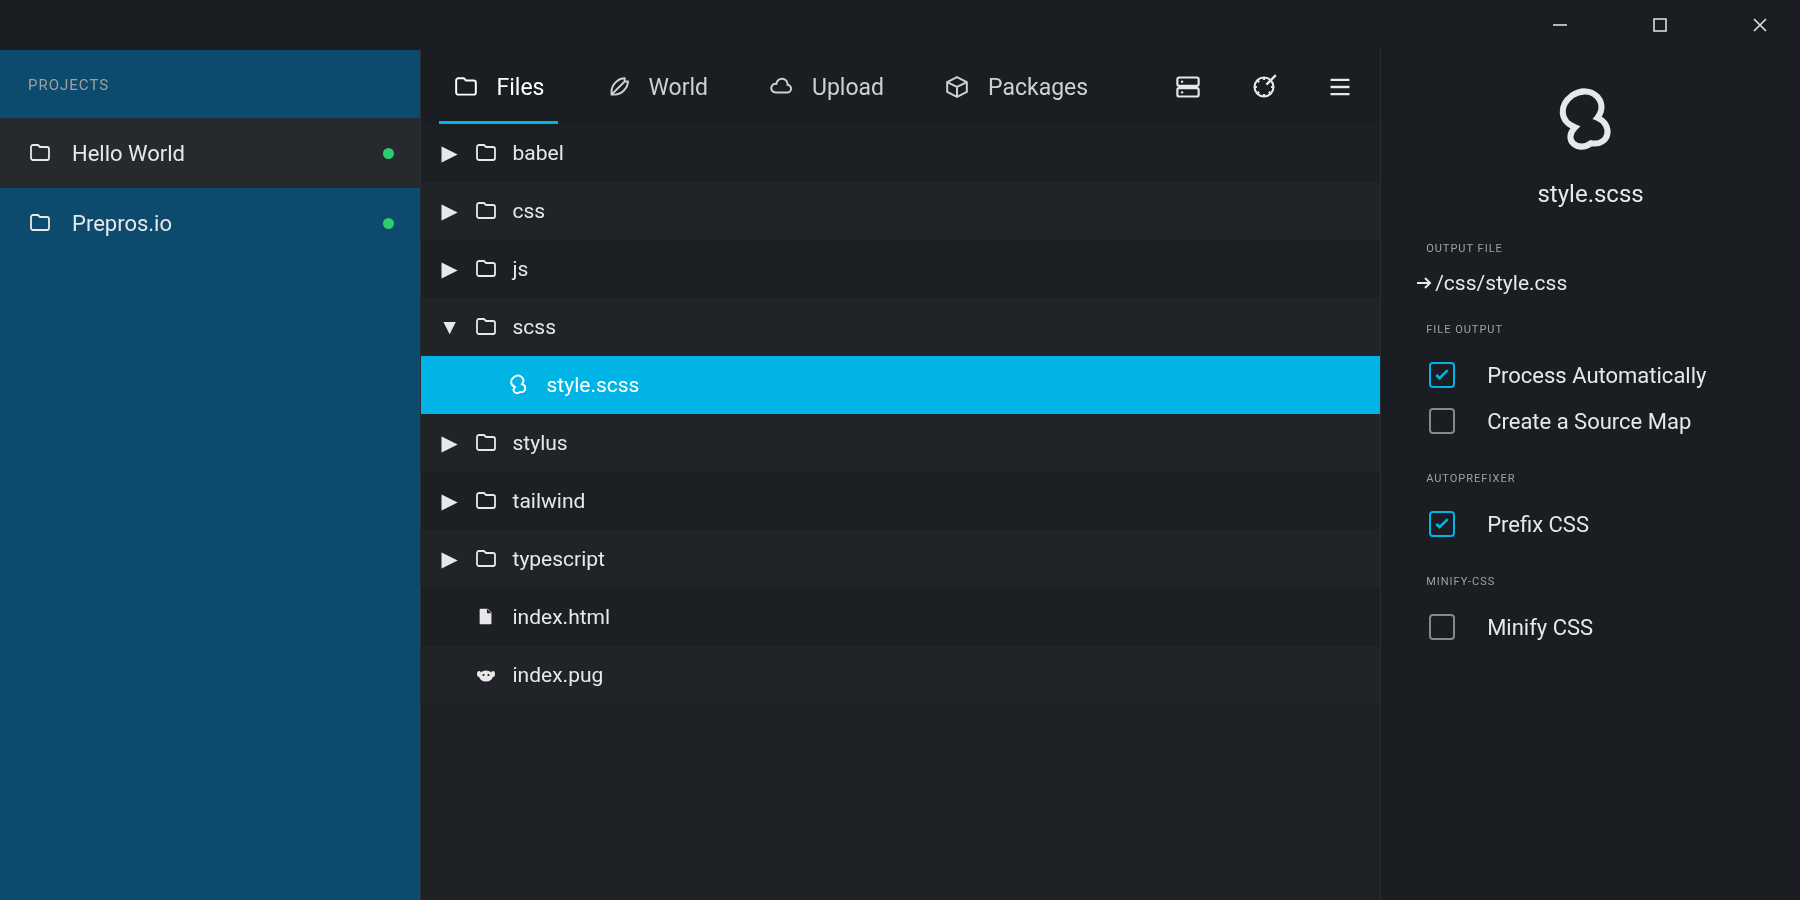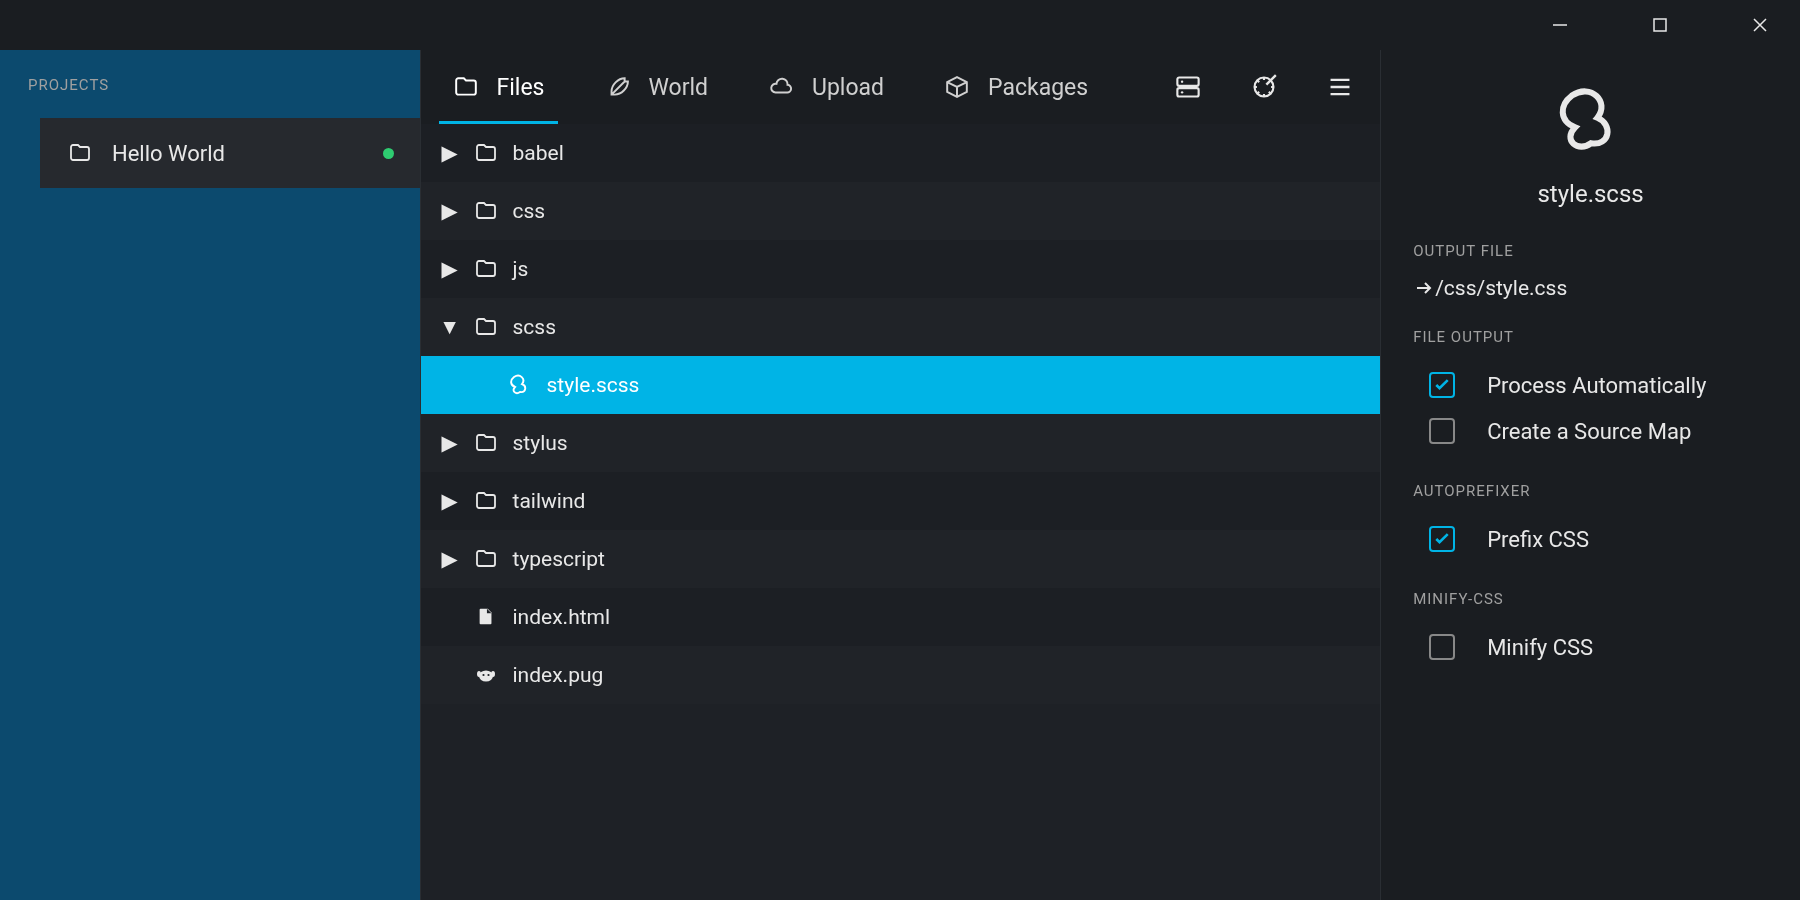--- a/index.html
+++ b/index.html
@@ -7,21 +7,21 @@
 svg { display:block; }
 
 
 .titlebar { height:50px; display:flex; justify-content:flex-end; align-items:center; padding-right:20px; gap:60px; background:#1a1d21; }
 .titlebar .wbtn { width:40px; height:40px; display:flex; align-items:center; justify-content:center; cursor:pointer; }
 
 
 .app { display:flex; height:850px; }
 .sidebar { width:468px; background:#0c4a6e; border-right:1px solid #2a2e33; }
 .sidebar-header { font-size:15px; letter-spacing:1px; color:#a0a0a0; padding:26px 0 24px 28px; }
-.project { height:70px; display:flex; align-items:center; padding-left:28px; gap:20px; font-size:22px; cursor:pointer; position:relative;margin-left:40px; }
+.project { height:70px; display:flex; align-items:center; padding-left:28px; gap:20px; font-size:22px; cursor:pointer; position:relative; }
 .project.active { background:#26292e; }
 .project .dot { position:absolute; right:26px; width:11px; height:11px; border-radius:50%; background:#2ecc71; }
 
 .center { flex:1; display:flex; flex-direction:column; background:#1e2126; }
 
 .tabs { display:flex; align-items:center; height:74px; padding:0 18px; gap:32px; background:#1a1d21; }
 .tab { display:flex; align-items:center; gap:18px; padding:0 14px; height:74px; font-size:23px; color:#d0d0d0; cursor:pointer; position:relative; }
 .tab.active { color:#ffffff; }
 .tab.active::after { content:''; position:absolute; bottom:0; left:0; right:0; height:3px; background:#00b4e6; }
 .tabs .spacer { flex:1; }
@@ -33,21 +33,21 @@
 .frow.even { background:#202328; }
 .frow.child { padding-left:54px; }
 .frow.selected { background:#00b4e6; color:#fff; }
 .frow .arrow { width:18px; display:flex; justify-content:center; }
 .frow .noarrow { width:18px; }
 .frow .ficon { width:26px; display:flex; justify-content:center; }
 
 .right { width:460px; background:#1a1d21; border-left:1px solid #2a2e33; padding:36px 32px 0; }
 .bigicon { display:flex; justify-content:center; margin-bottom:24px; }
 .filename { text-align:center; font-size:24px; margin-bottom:34px; }
-.section-label { font-size:15px; letter-spacing:1px; color:#a0a0a0; margin:28px 0 16px; }
+.section-label { font-size:11px; letter-spacing:1px; color:#a0a0a0; margin:28px 13px 16px; }
 .outrow { display:flex; align-items:center; font-size:21px; }
 .option { display:flex; align-items:center; gap:32px; font-size:22px; padding:10px 16px; cursor:pointer; }
 .chk { width:26px; height:26px; border:2.5px solid #888; border-radius:4px; display:flex; align-items:center; justify-content:center; flex-shrink:0; }
 .chk.on { border-color:#00b4e6; }
 </style>
 </head>
 <body>
 
 <svg width="0" height="0" style="position:absolute">
 <defs>
@@ -123,20 +123,27 @@
   <div class="sidebar">
     <div class="sidebar-header">PROJECTS</div>
 
     <div class="project active">
       <svg width="24" height="22" viewBox="0 0 22 22">
           <use href="#i-folder"></use>
         </svg>
       <span>Hello World</span>
       <span class="dot"></span>
     </div>
+    <div class="project">
+      <svg width="24" height="22" viewBox="0 0 22 22">
+          <use href="#i-folder"></use>
+        </svg>
+      <span>Prepros.io</span>
+      <span class="dot"></span>
+    </div>
   </div>
 
   <div class="center">
     <div class="tabs">
       <div class="tab active">
         <svg width="26" height="24" viewBox="0 0 22 22">
             <use href="#i-folder"></use>
           </svg>
         <span>Files</span>
       </div>

